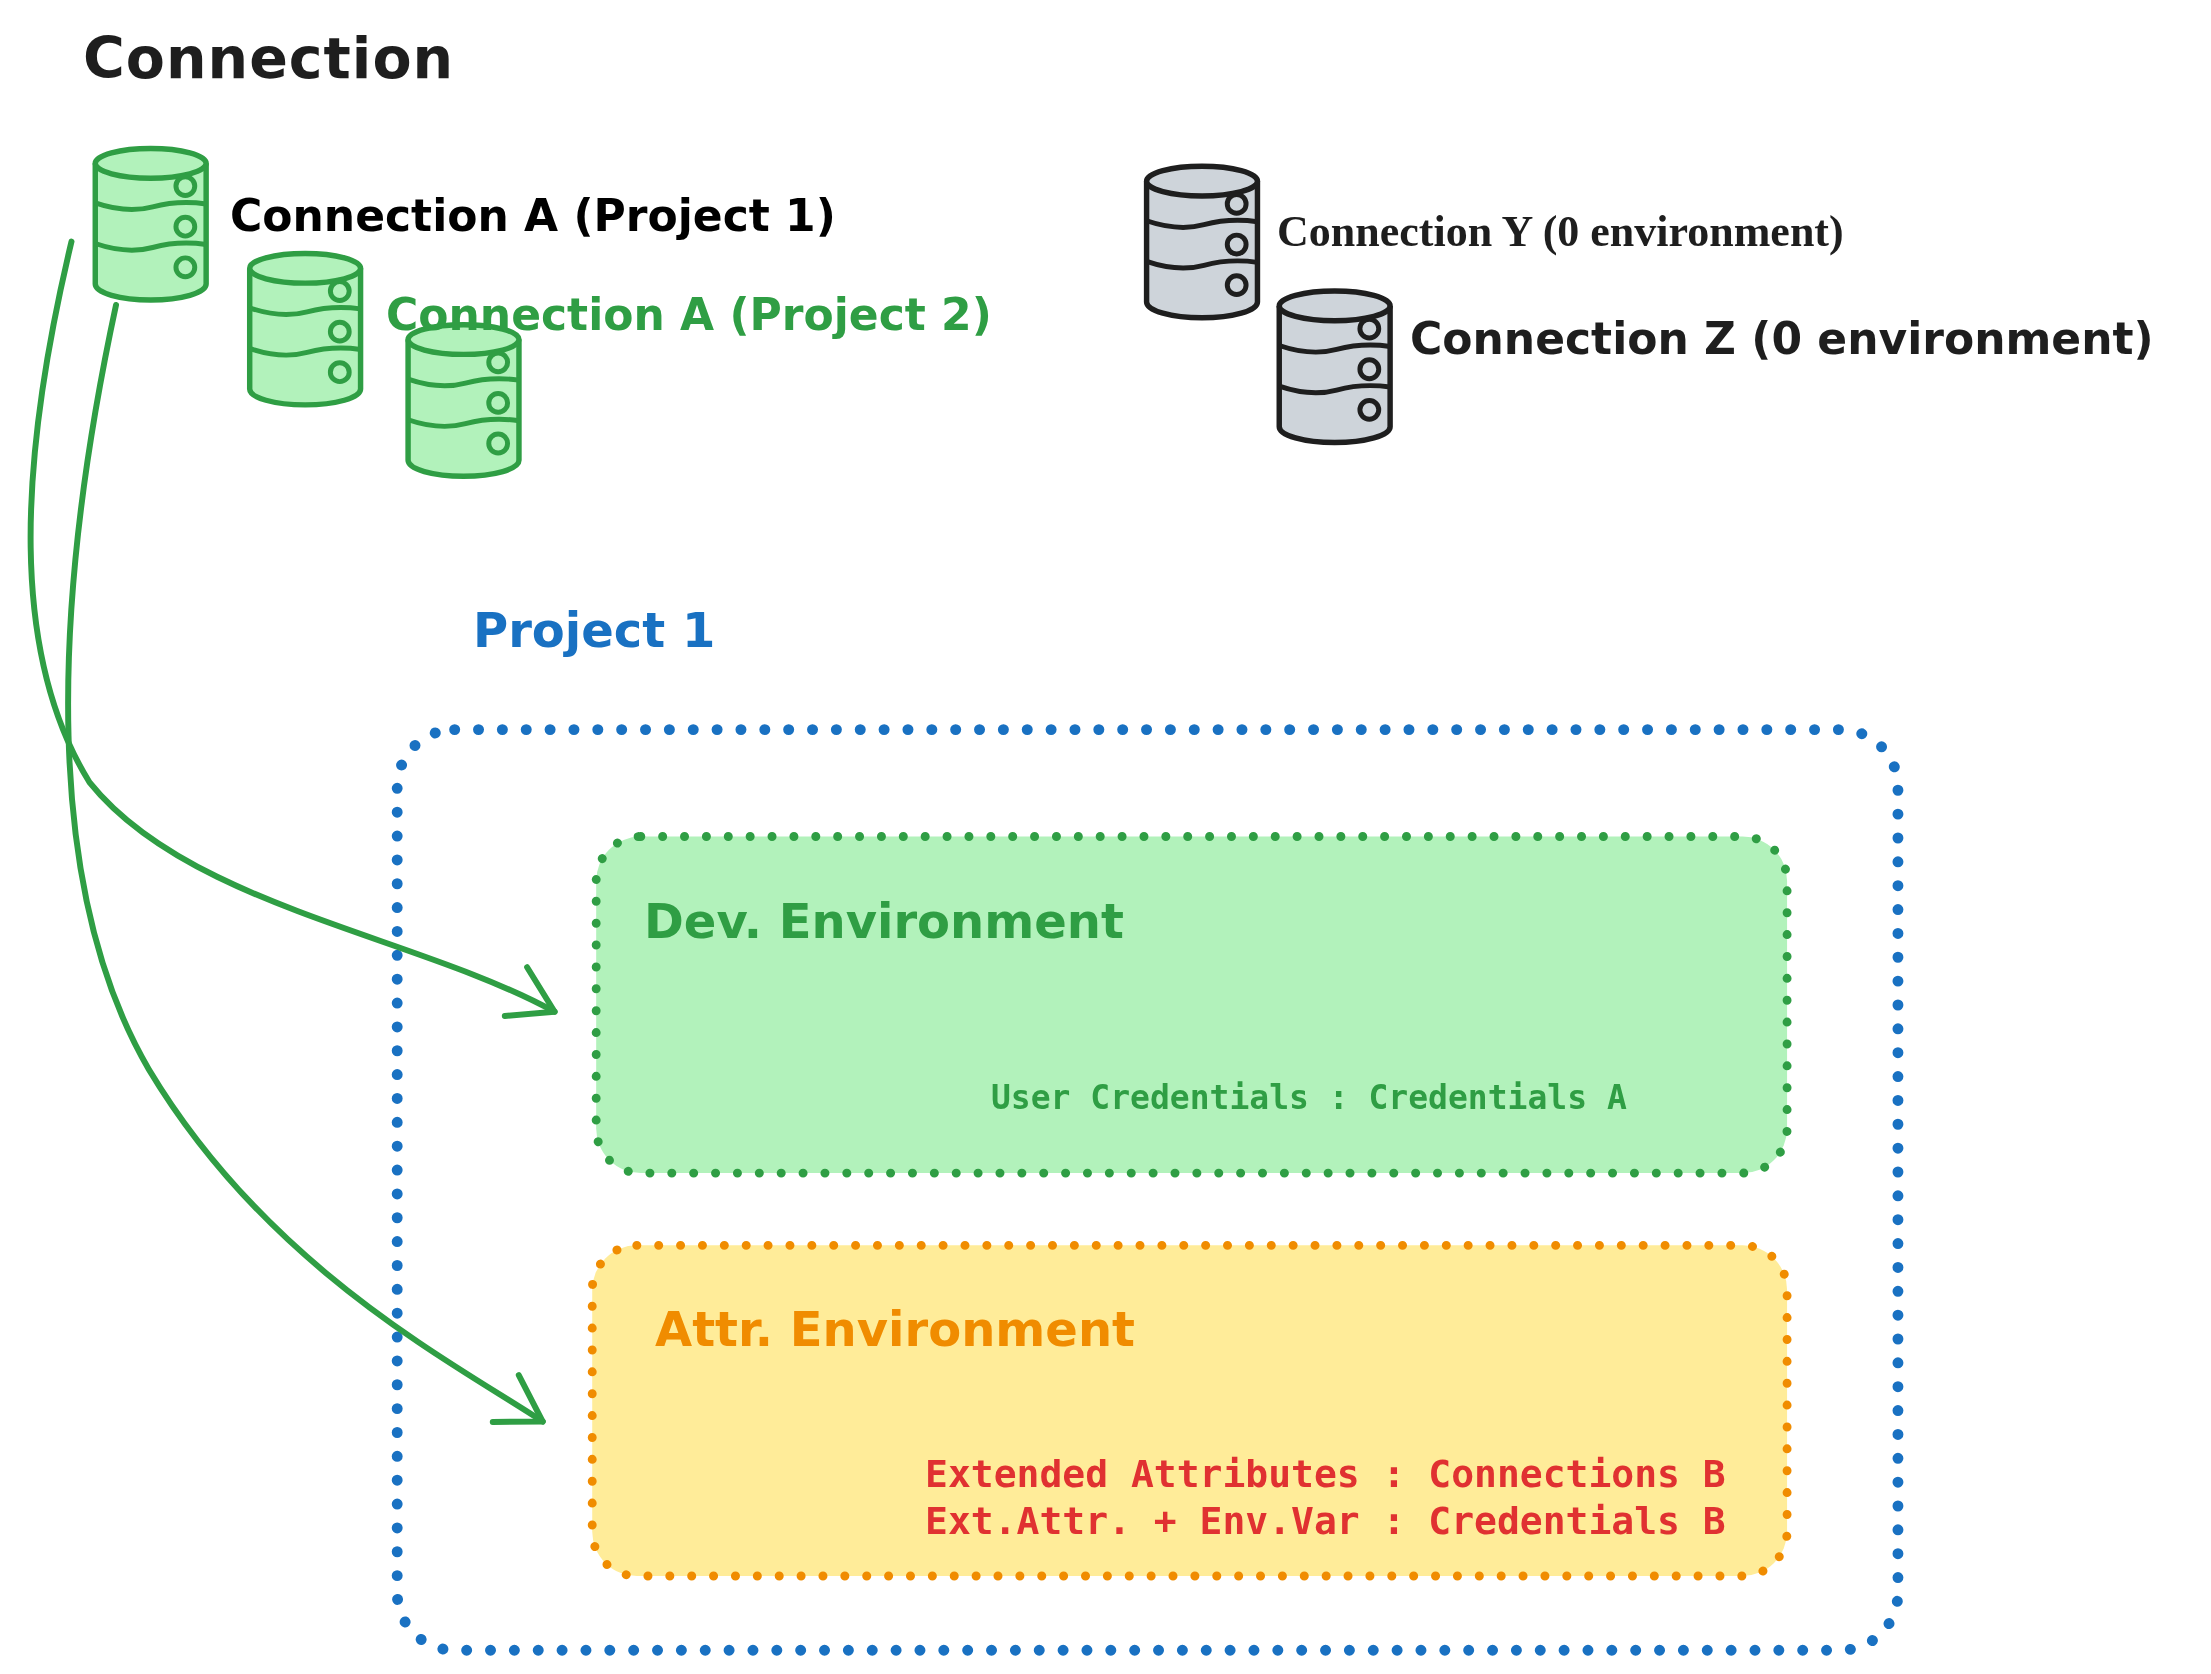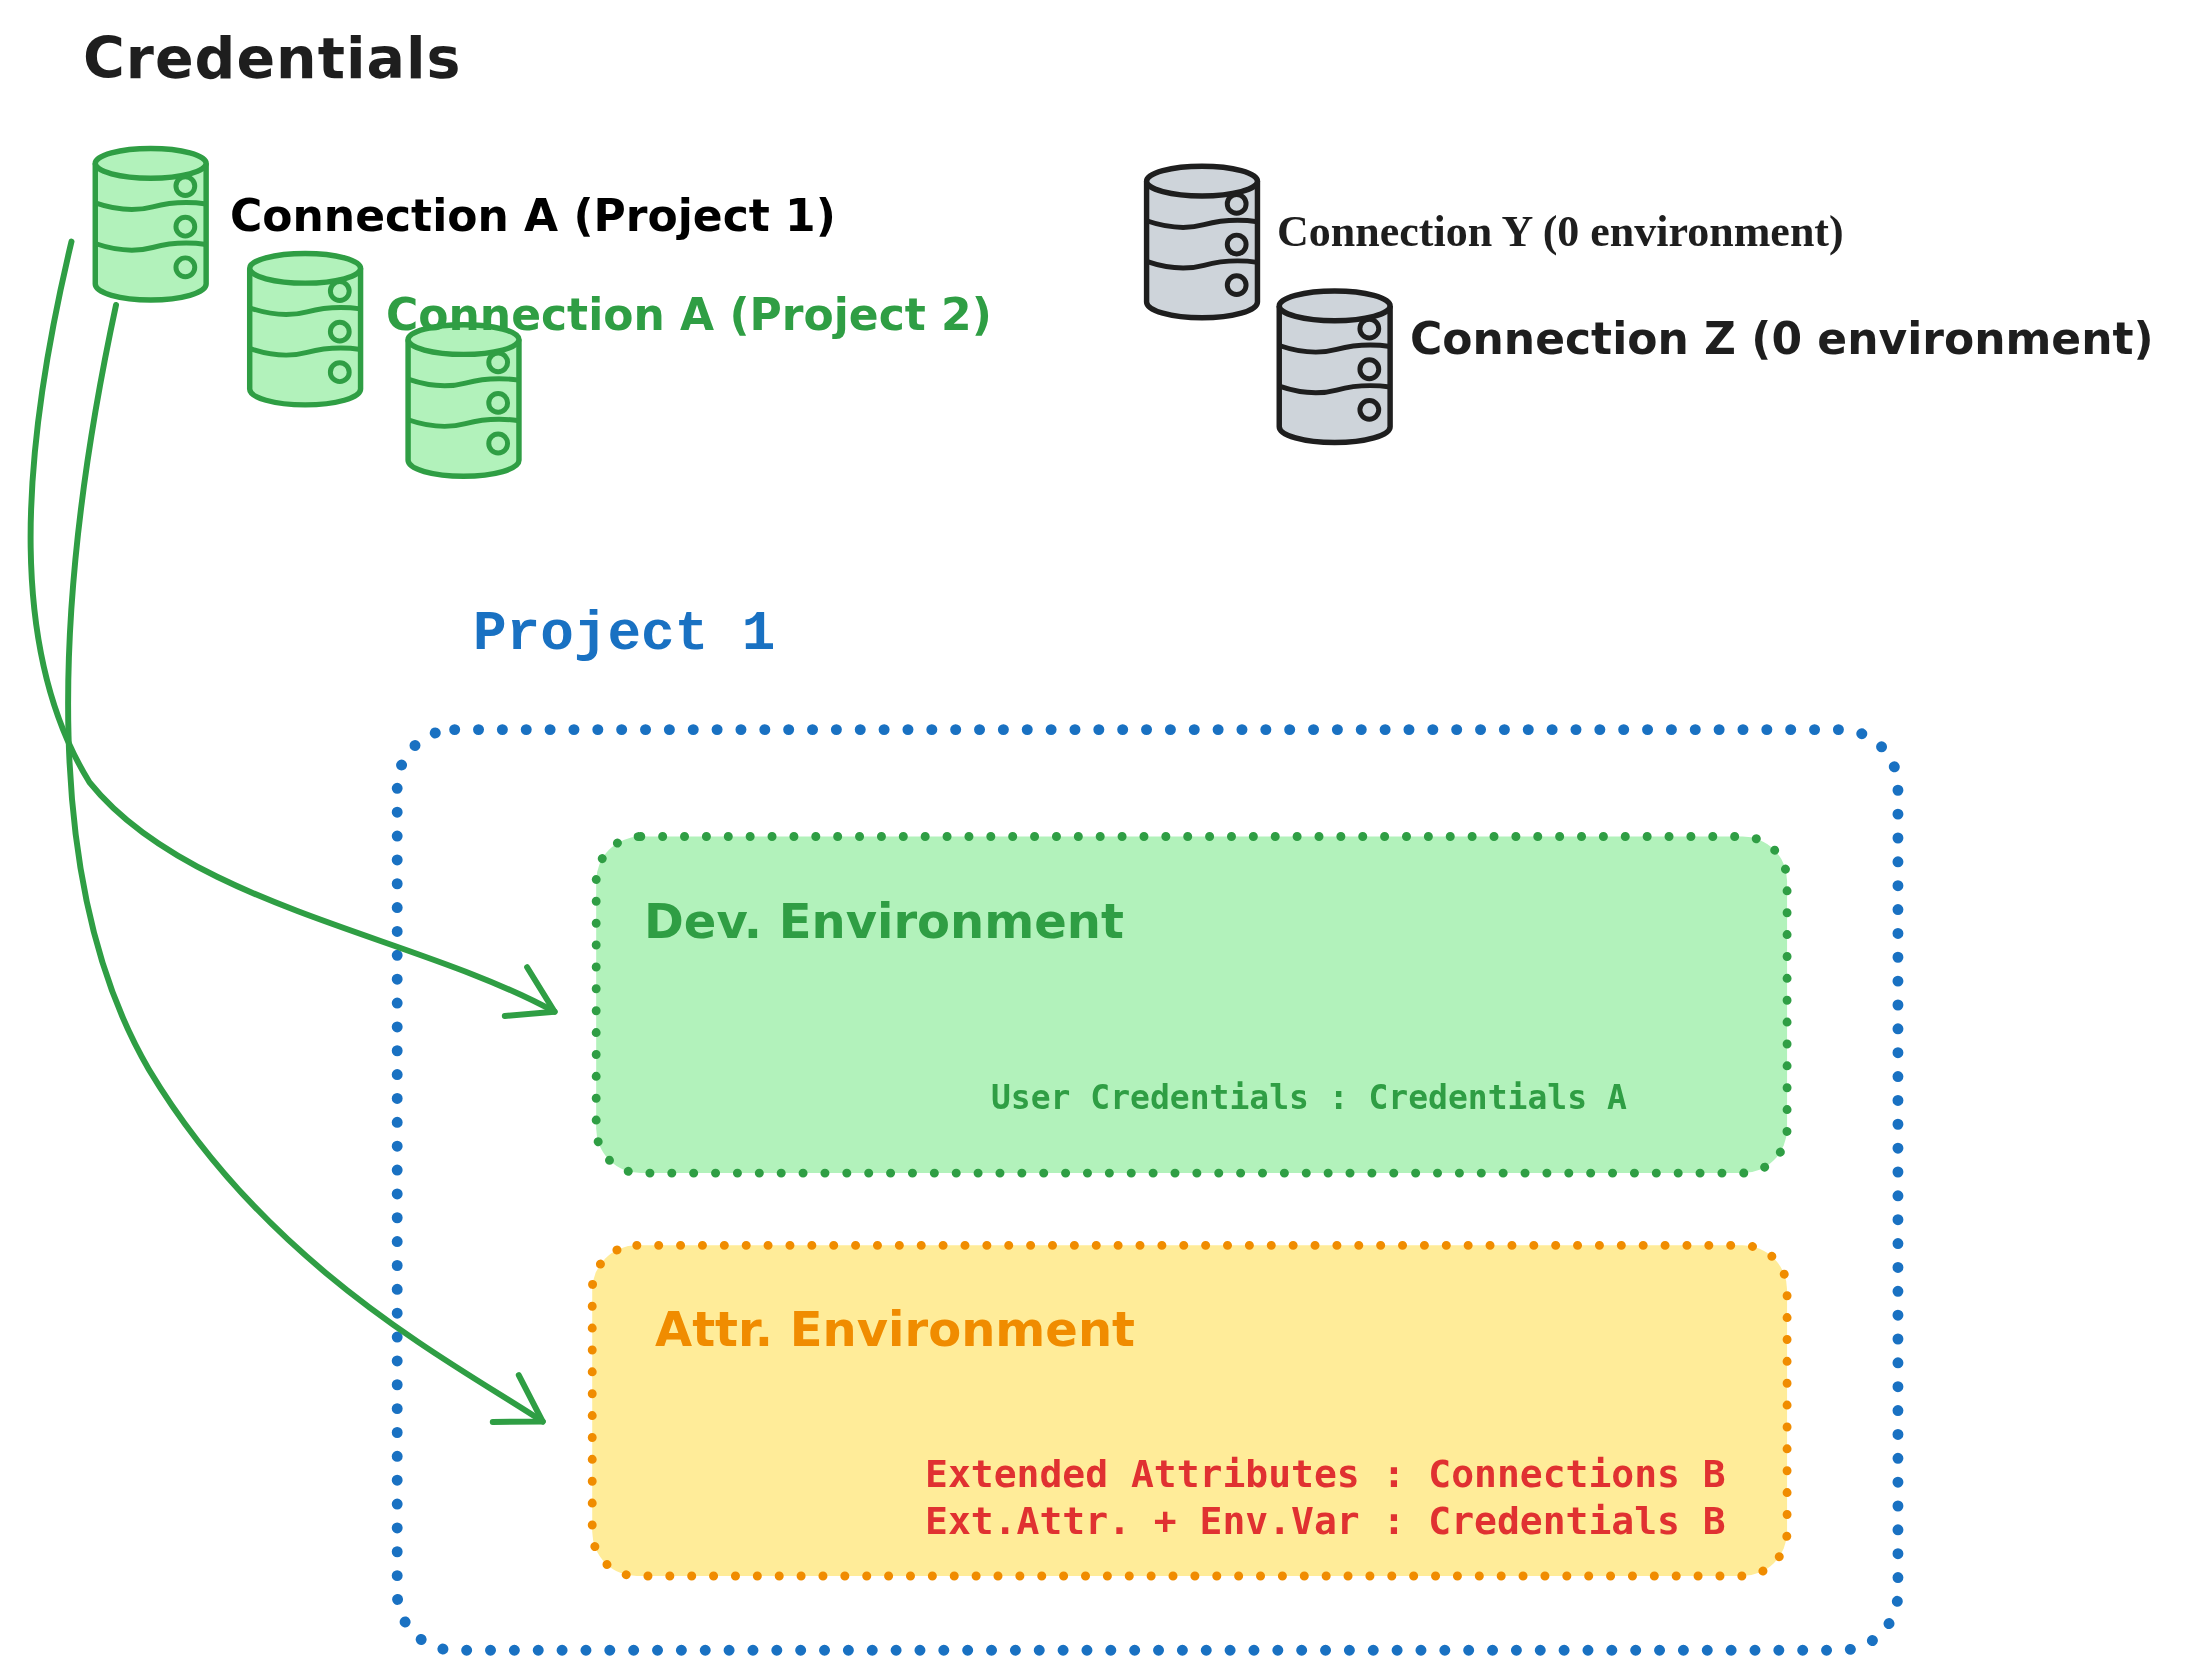--- a/index.html
+++ b/index.html
@@ -21,21 +21,21 @@
   .db-gray{color:#1e1e1e;--dbf:#ced4da;}
 
   
   .lbl{position:absolute;font-weight:bold;line-height:1;white-space:nowrap;}
   .title{left:83px;top:30px;font-size:57px;color:#1e1e1e;letter-spacing:1px;}
   .lbl-a1{left:230px;top:194px;font-size:44px;color:#000000;}
   .lbl-a2{left:386px;top:293px;font-size:44px;color:#2f9e44;}
   .lbl-a3{left:541px;top:406px;font-size:44px;color:#2f9e44;}
   .lbl-y{left:1277px;top:210px;font-size:44px;color:#1e1e1e;font-family:Liberation Serif, serif;}
   .lbl-z{left:1410px;top:317px;font-size:44px;color:#1e1e1e;}
-  .project-title{left:473px;top:606px;font-size:56px;color:#1971c2;font-family:Liberation Mono, monospace;}
+  .project-title{left:473px;top:606px;font-size:48px;color:#1971c2;}
   .dev-title{left:644px;top:897px;font-size:48px;color:#2f9e44;}
   .prod-title{left:655px;top:1305px;font-size:48px;color:#f08c00;}
   .mono{font-family:"DejaVu Sans Mono", monospace;font-weight:bold;}
   .dev-line{left:991px;top:1081px;font-size:33px;color:#2f9e44;}
   .prod-lines{left:925px;top:1451px;font-size:38px;color:#e03131;line-height:47px;}
 </style>
 </head>
 <body>
 
 <div class="canvas">
@@ -63,21 +63,21 @@
     <path class="arrow" marker-end="url(#ah)" d="M 72 244 C 18 470, 10 660, 90 790 C 190 915, 420 945, 560 1022"></path>
     <path class="arrow" marker-end="url(#ah)" d="M 117 308 C 50 620, 45 900, 150 1080 C 270 1280, 455 1375, 548 1436"></path>
 
     <use href="#db" class="db-green" x="90" y="146" width="124" height="160"></use>
     <use href="#db" class="db-green" x="246" y="252" width="124" height="160"></use>
     <use href="#db" class="db-green" x="406" y="324" width="124" height="160"></use>
     <use href="#db" class="db-gray" x="1152" y="164" width="124" height="160"></use>
     <use href="#db" class="db-gray" x="1286" y="290" width="124" height="160"></use>
   </svg>
 
-  <div class="lbl title">Credentials</div>
+  <div class="lbl title">Connection</div>
 
   <div class="lbl lbl-a1">Connection A (Project 1)</div>
   <div class="lbl lbl-a2">Connection A (Project 2)</div>
 
   <div class="lbl lbl-y">Connection Y (0 environment)</div>
   <div class="lbl lbl-z">Connection Z (0 environment)</div>
 
   <div class="lbl project-title">Project 1</div>
 
   <div class="lbl dev-title">Dev. Environment</div>

